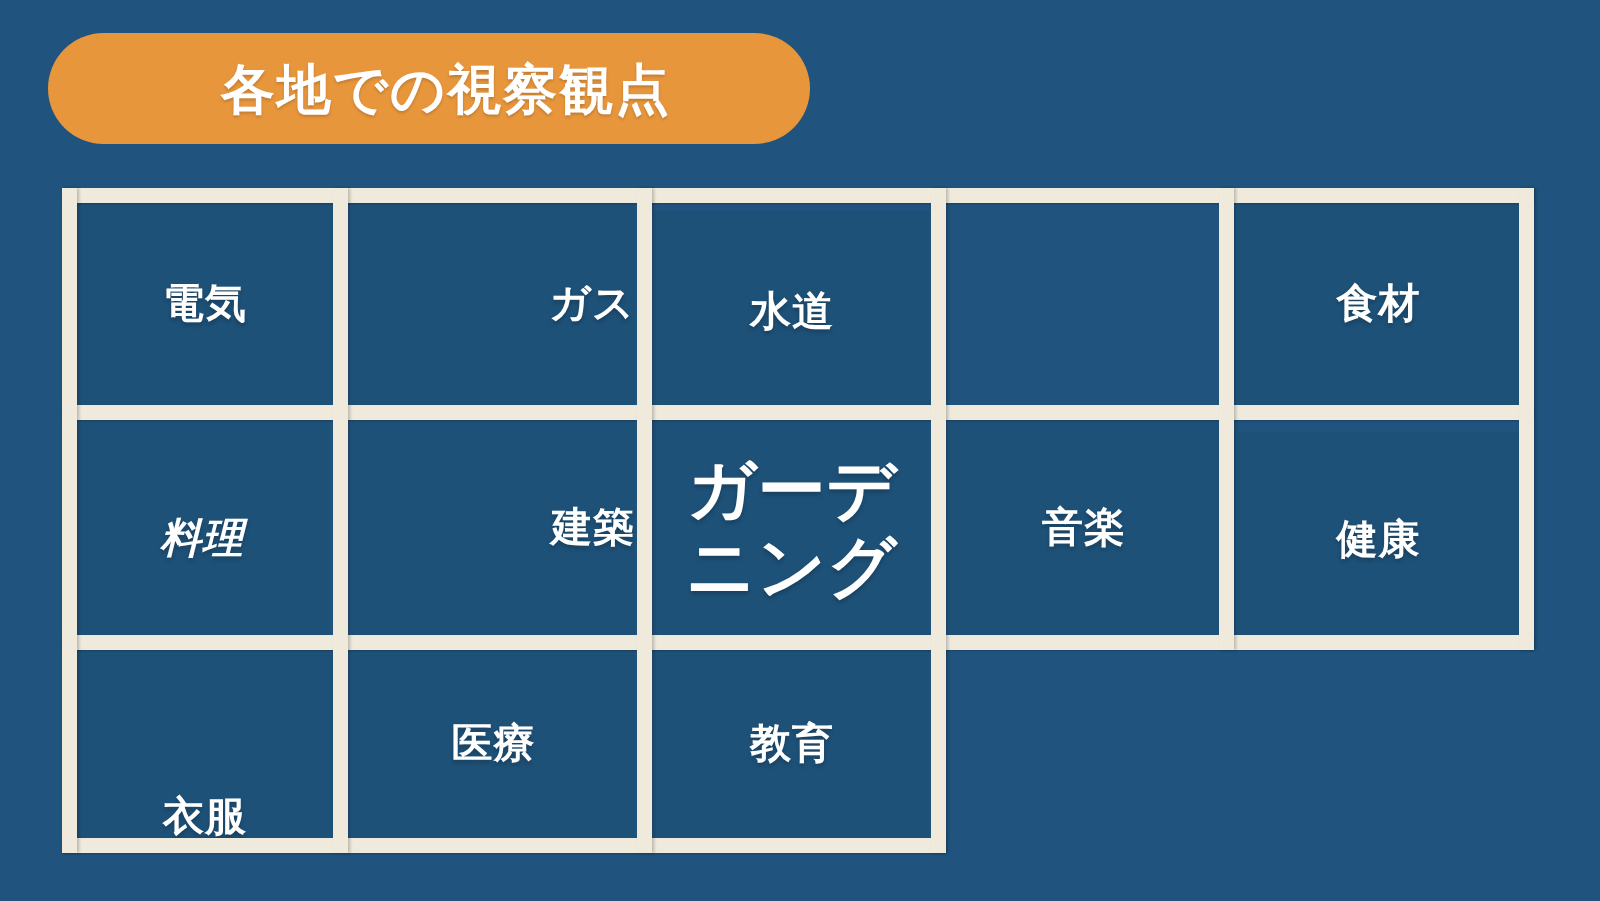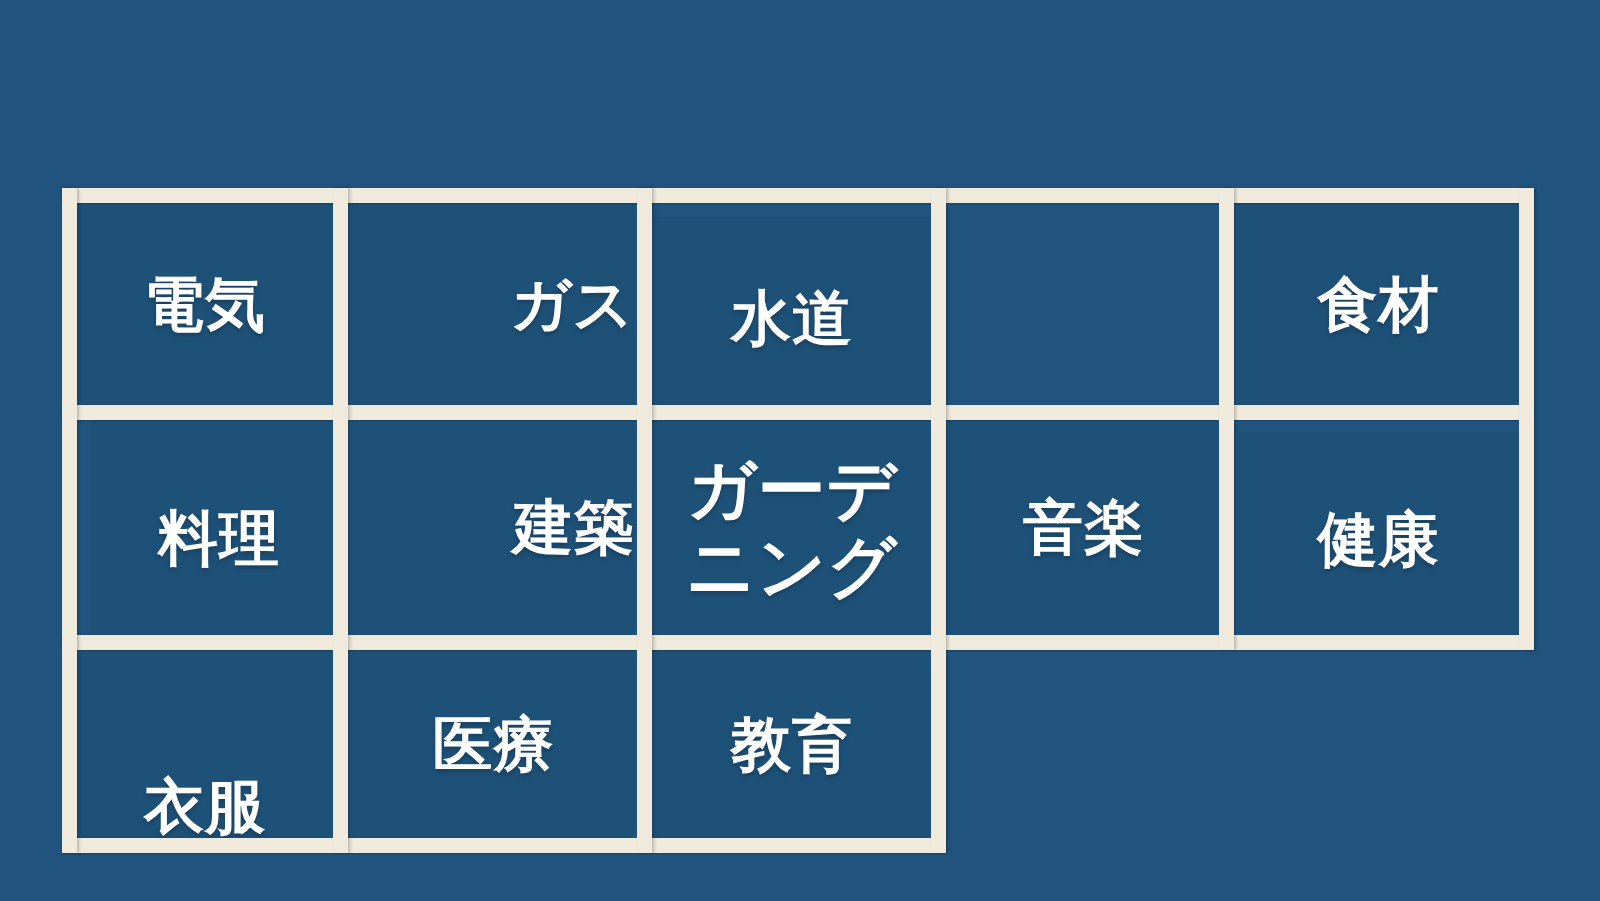--- a/index.html
+++ b/index.html
@@ -57,21 +57,21 @@
   .cell {
     position: absolute;
     background: #1E5178;
     display: flex;
     align-items: center;
     justify-content: center;
     box-sizing: border-box;
   }
   .cell-label {
     color: #FFFFFF;
-    font-size: 60px;
+    font-size: 41px;
     font-weight: bold;
     line-height: 1.05;
     text-align: center;
     letter-spacing: 1px;
     text-shadow: 0 3px 4px rgba(0,0,0,0.22);
     white-space: pre-line;
   }
   .cell-label.two-line {
     font-size: 68px;
     line-height: 1.12;
@@ -89,37 +89,40 @@
   .band.v {
     width: 15px;
     box-shadow: 2px 0 3px rgba(0,0,0,0.22);
   }
 </style>
 </head>
 <body>
 
 <div id="stage">
 
+  <div id="title-pill">
+    <span id="title-text">各地での視察観点</span>
+  </div>
 
   <div id="grid-area">
 
     <div class="cell" style="left:15px; top:15px; width:256px; height:202px;">
       <span class="cell-label">電気</span>
     </div>
     <div class="cell" style="left:290px; top:15px; width:283px; height:202px;justify-content:flex-end;">
       <span class="cell-label">ガス</span>
     </div>
-    <div class="cell" style="left:592px; top:29px; width:276px; height:202px;">
+    <div class="cell" style="left:592px; top:23px; width:276px; height:202px;">
       <span class="cell-label">水道</span>
     </div>
     <div class="cell" style="left:1176px; top:15px; width:281px; height:202px;">
       <span class="cell-label">食材</span>
     </div>
 
-    <div class="cell" style="left:29px; top:232px; width:256px; height:237px;">
+    <div class="cell" style="left:12px; top:232px; width:256px; height:237px;font-style:italic;">
       <span class="cell-label">料理</span>
     </div>
     <div class="cell" style="left:290px; top:232px; width:283px; height:215px;justify-content:flex-end;">
       <span class="cell-label">建築</span>
     </div>
     <div class="cell" style="left:592px; top:232px; width:276px; height:215px;">
       <span class="cell-label two-line">ガーデ
 ニング</span>
     </div>
     <div class="cell" style="left:887px; top:232px; width:270px; height:215px;">

